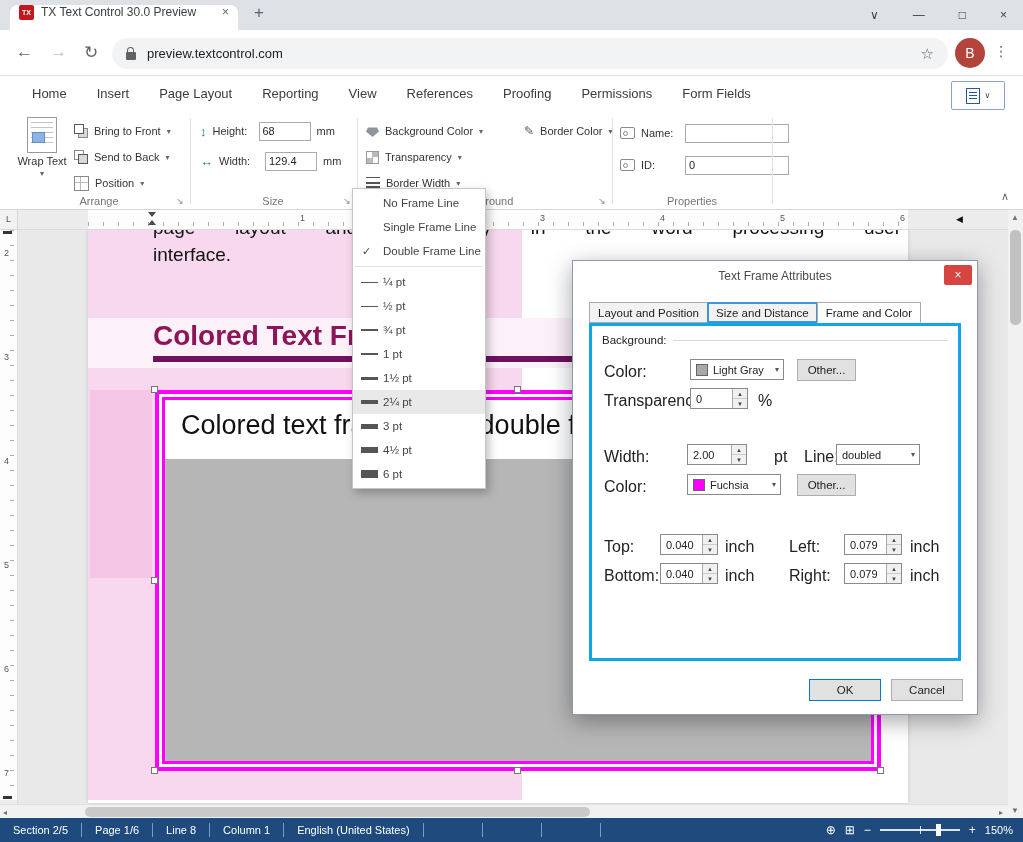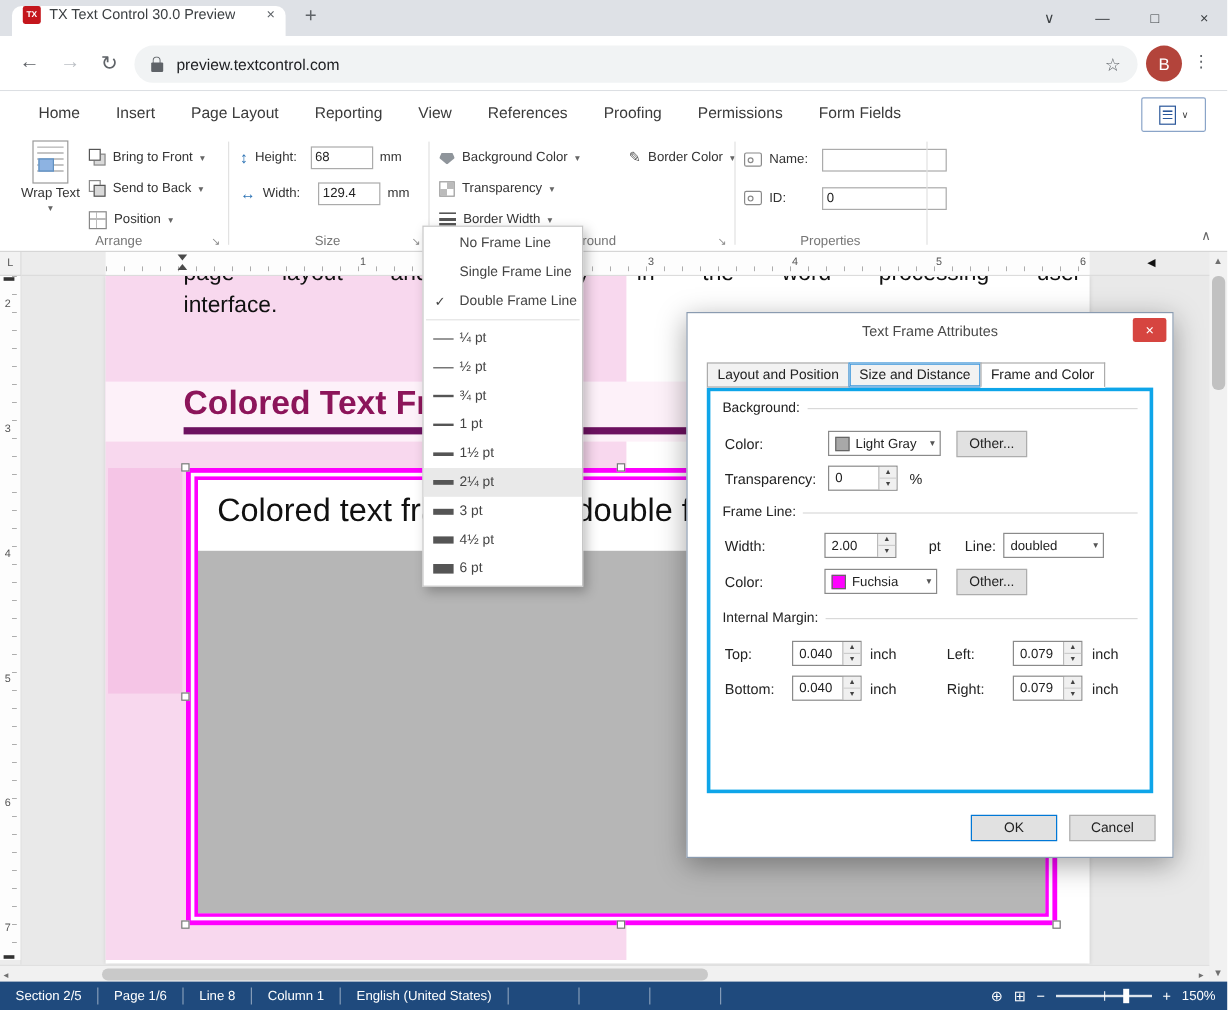--- a/index.html
+++ b/index.html
@@ -104,21 +104,21 @@
   .dialog{position:absolute;left:572px;top:260px;width:406px;height:455px;background:#fff;border:1px solid #8a9bb0;box-shadow:0 6px 22px rgba(0,0,0,.35);z-index:60;box-sizing:border-box}
   .dlg-title{position:absolute;left:0;top:0;width:100%;height:30px;display:flex;align-items:center;justify-content:center;font-size:12px;color:#4a4a4a}
   .dlg-close{position:absolute;right:5px;top:4px;width:28px;height:20px;background:#d64540;color:#fff;font-size:12px;display:flex;align-items:center;justify-content:center;border-radius:2px}
   .dlg-tabs{position:absolute;left:16px;top:41px;display:flex;font-size:11.5px;z-index:2}
   .dtab{padding:4px 8px 3px;border:1px solid #acacac;background:#f2f2f2;margin-right:-1px;color:#222;white-space:nowrap}
   .dtab.focusring{border-color:#3d96db;box-shadow:inset 0 0 0 1px #3d96db;position:relative;z-index:3}
   .dtab.active{background:#fff;border-bottom-color:#fff;position:relative;z-index:4}
   .dlg-panel{position:absolute;left:16px;top:62px;width:372px;height:338px;border:3px solid #0ea5e9;background:#fff;box-sizing:border-box}
   .sechdr{position:absolute;left:10px;right:10px;display:flex;align-items:center;gap:6px;font-size:11.5px;color:#222}
   .sechdr .hline{flex:1;height:1px;background:#d9d9d9}
-  .flabel{position:absolute;font-size:12px;color:#222;white-space:nowrap}
+  .flabel{position:absolute;font-size:16px;color:#222;white-space:nowrap}
   .combo{position:absolute;height:21px;border:1px solid #8a8a8a;background:#fff;display:flex;align-items:center;padding:0 16px 0 5px;font-size:11px;color:#222;box-sizing:border-box}
   .combo .cdd{position:absolute;right:4px;top:5px;font-size:8px;color:#555}
   .swatch{width:12px;height:12px;border:1px solid #666;margin-right:5px;box-sizing:border-box;flex:0 0 auto}
   .sw-gray{background:#a8a8a8}.sw-fuchsia{background:#ff00ff}
   .spin{position:absolute;height:21px;border:1px solid #8a8a8a;background:#fff;display:flex;align-items:center;padding:0 18px 0 5px;font-size:11px;color:#222;box-sizing:border-box}
   .spin .ud{position:absolute;right:0;top:0;bottom:0;width:14px;border-left:1px solid #aaa;display:flex;flex-direction:column}
   .spin .ud span{flex:1;display:flex;align-items:center;justify-content:center;font-size:6px;color:#444;background:#f0f0f0}
   .spin .ud span:first-child{border-bottom:1px solid #ccc}
   .dbtn{position:absolute;height:22px;background:#e1e1e1;border:1px solid #adadad;font-size:11.5px;display:flex;align-items:center;justify-content:center;color:#222;box-sizing:border-box}
   .dbtn.default{border-color:#0078d7}
@@ -401,24 +401,20 @@
       <span class="flabel" style="left:12px;top:66px">Transparency:</span>
       <div class="spin" style="left:98px;top:62px;width:58px">
         <span>0</span>
         <span class="ud">
             <span>▲</span>
             <span>▼</span>
           </span>
       </div>
       <span class="flabel" style="left:166px;top:66px">%</span>
 
-      <div class="sechdr" style="top:95px">
-        <span>Frame Line:</span>
-          <span class="hline"></span>
-      </div>
       <span class="flabel" style="left:12px;top:122px">Width:</span>
       <div class="spin" style="left:95px;top:118px;width:60px">
         <span>2.00</span>
         <span class="ud">
             <span>▲</span>
             <span>▼</span>
           </span>
       </div>
       <span class="flabel" style="left:182px;top:122px">pt</span>
       <span class="flabel" style="left:212px;top:122px">Line:</span>
@@ -427,24 +423,20 @@
         <span class="cdd">▾</span>
       </div>
       <span class="flabel" style="left:12px;top:152px">Color:</span>
       <div class="combo" style="left:95px;top:148px;width:94px">
         <span class="swatch sw-fuchsia"></span>
         <span>Fuchsia</span>
         <span class="cdd">▾</span>
       </div>
       <div class="dbtn" style="left:205px;top:148px;width:59px">Other...</div>
 
-      <div class="sechdr" style="top:183px">
-        <span>Internal Margin:</span>
-          <span class="hline"></span>
-      </div>
       <span class="flabel" style="left:12px;top:212px">Top:</span>
       <div class="spin" style="left:68px;top:208px;width:58px">
         <span>0.040</span>
         <span class="ud">
             <span>▲</span>
             <span>▼</span>
           </span>
       </div>
       <span class="flabel" style="left:133px;top:212px">inch</span>
       <span class="flabel" style="left:197px;top:212px">Left:</span>

